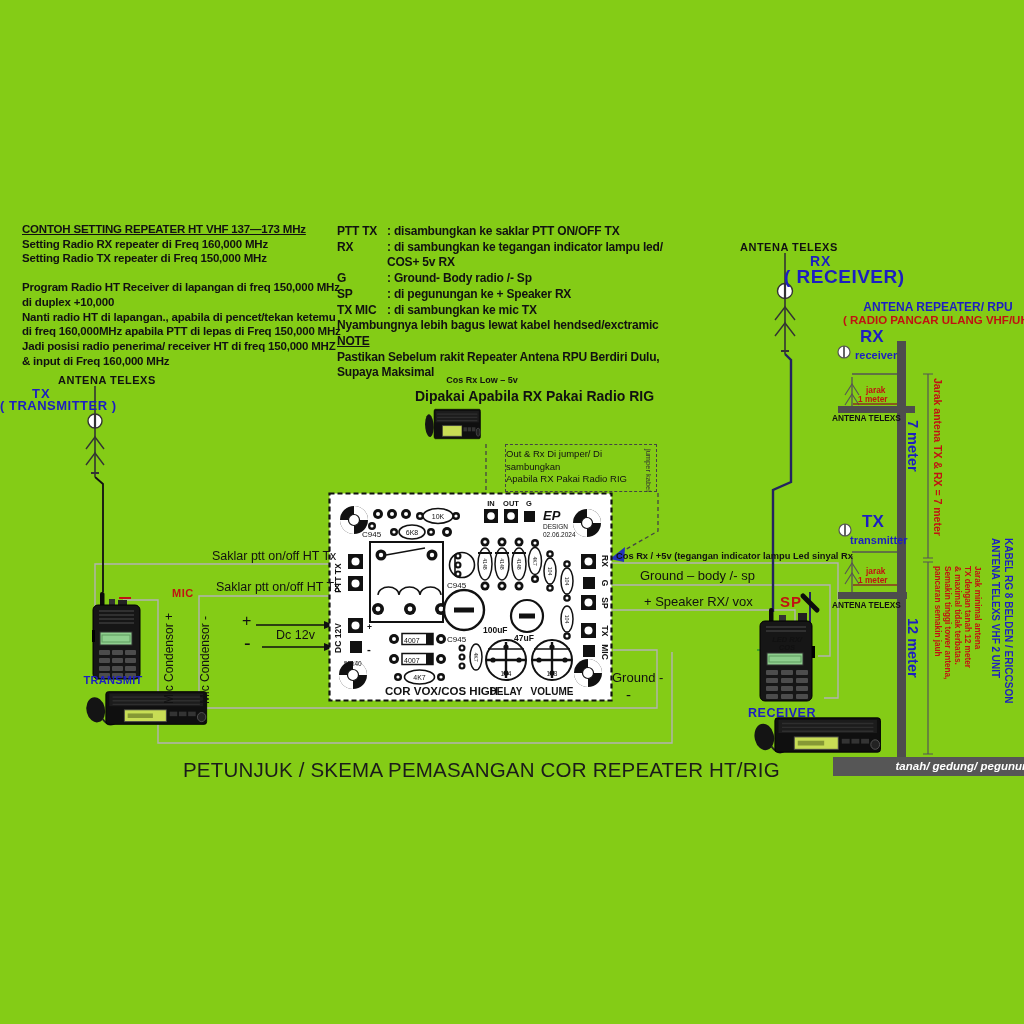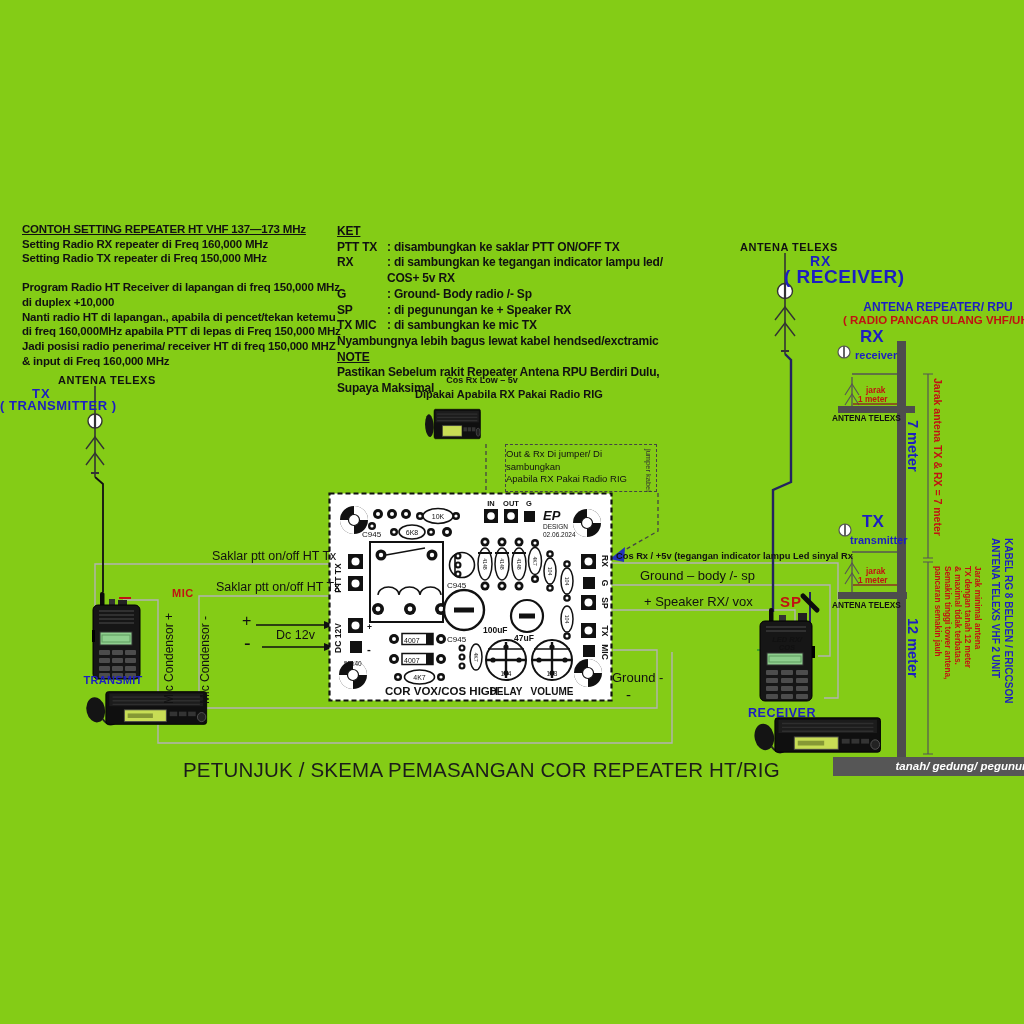--- a/index.html
+++ b/index.html
@@ -48,21 +48,20 @@
     <div class="u b">CONTOH SETTING REPEATER HT VHF 137—173 MHz</div>
     <div>Setting Radio RX repeater  di Freq 160,000 MHz</div>
     <div>Setting Radio TX repeater  di Freq 150,000 MHz</div>
     <div style="height:14px"></div>
     <div>Program Radio HT Receiver di lapangan   di freq  150,000 MHz di duplex +10,000</div>
     <div>Nanti radio HT di lapangan., apabila di pencet/tekan ketemu di freq 160,000MHz apabila PTT di lepas di Freq 150,000 MHz</div>
     <div>Jadi posisi radio penerima/ receiver HT di freq 150,000 MHZ &amp; input di Freq 160,000 MHz</div>
   </div>
 
   <div class="ket">
-    <div class="u b">KET</div>
     <div class="ket-row">
       <span class="ket-label">PTT TX</span>
       <span>: disambungkan ke saklar PTT ON/OFF TX</span>
     </div>
     <div class="ket-row">
       <span class="ket-label">RX</span>
       <span>: di sambungkan ke tegangan indicator lampu led/ COS+ 5v RX</span>
     </div>
     <div class="ket-row">
       <span class="ket-label">G</span>
@@ -520,21 +519,21 @@
   <div class="lbl b red" style="left:172px;top:587px;font-size:11px;letter-spacing:.5px">MIC</div>
   <div class="lbl b blue" style="left:82px;top:674px;width:62px;text-align:center;font-size:11px;letter-spacing:.3px">TRANSMIT</div>
   <div class="lbl b" style="left:616px;top:551px;font-size:9.3px">Cos Rx / +5v (tegangan indicator lampu Led sinyal Rx</div>
   <div class="lbl" style="left:640px;top:568px;font-size:13px">Ground –  body /- sp</div>
   <div class="lbl" style="left:644px;top:594px;font-size:13px">+ Speaker RX/ vox</div>
   <div class="lbl" style="left:612px;top:670px;font-size:13px">Ground -</div>
   <div class="lbl" style="left:626px;top:686px;font-size:15px">-</div>
   <div class="lbl b red" style="left:780px;top:593px;font-size:15px;letter-spacing:1px">SP</div>
   <div class="lbl b blue" style="left:746px;top:706px;width:72px;text-align:center;font-size:12.5px;letter-spacing:.5px">RECEIVER</div>
   <div class="lbl b" style="left:432px;top:375px;width:100px;text-align:center;font-size:9px">Cos Rx  Low – 5v</div>
-  <div class="lbl b" style="left:415px;top:388px;width:134px;text-align:center;font-size:11px">Dipakai Apabila RX Pakai Radio RIG</div>
+  <div class="lbl b" style="left:415px;top:388px;width:134px;text-align:center;font-size:14px">Dipakai Apabila RX Pakai Radio RIG</div>
 
   <div class="lbl b" style="left:58px;top:374px;font-size:11px;letter-spacing:.5px">ANTENA TELEXS</div>
   <div class="lbl b blue" style="left:32px;top:386px;font-size:13px;letter-spacing:1px">TX</div>
   <div class="lbl b blue" style="left:0px;top:398px;font-size:13px;letter-spacing:.5px">( TRANSMITTER )</div>
 
   <div class="lbl b" style="left:740px;top:241px;font-size:11px;letter-spacing:.5px">ANTENA TELEXS</div>
   <div class="lbl b blue" style="left:810px;top:253px;font-size:14px;letter-spacing:1px">RX</div>
   <div class="lbl b blue" style="left:784px;top:266px;font-size:19px;letter-spacing:.5px">( RECEIVER)</div>
 
   <div class="lbl b blue" style="left:853px;top:300px;width:170px;text-align:center;font-size:12px">ANTENA REPEATER/ RPU</div>

